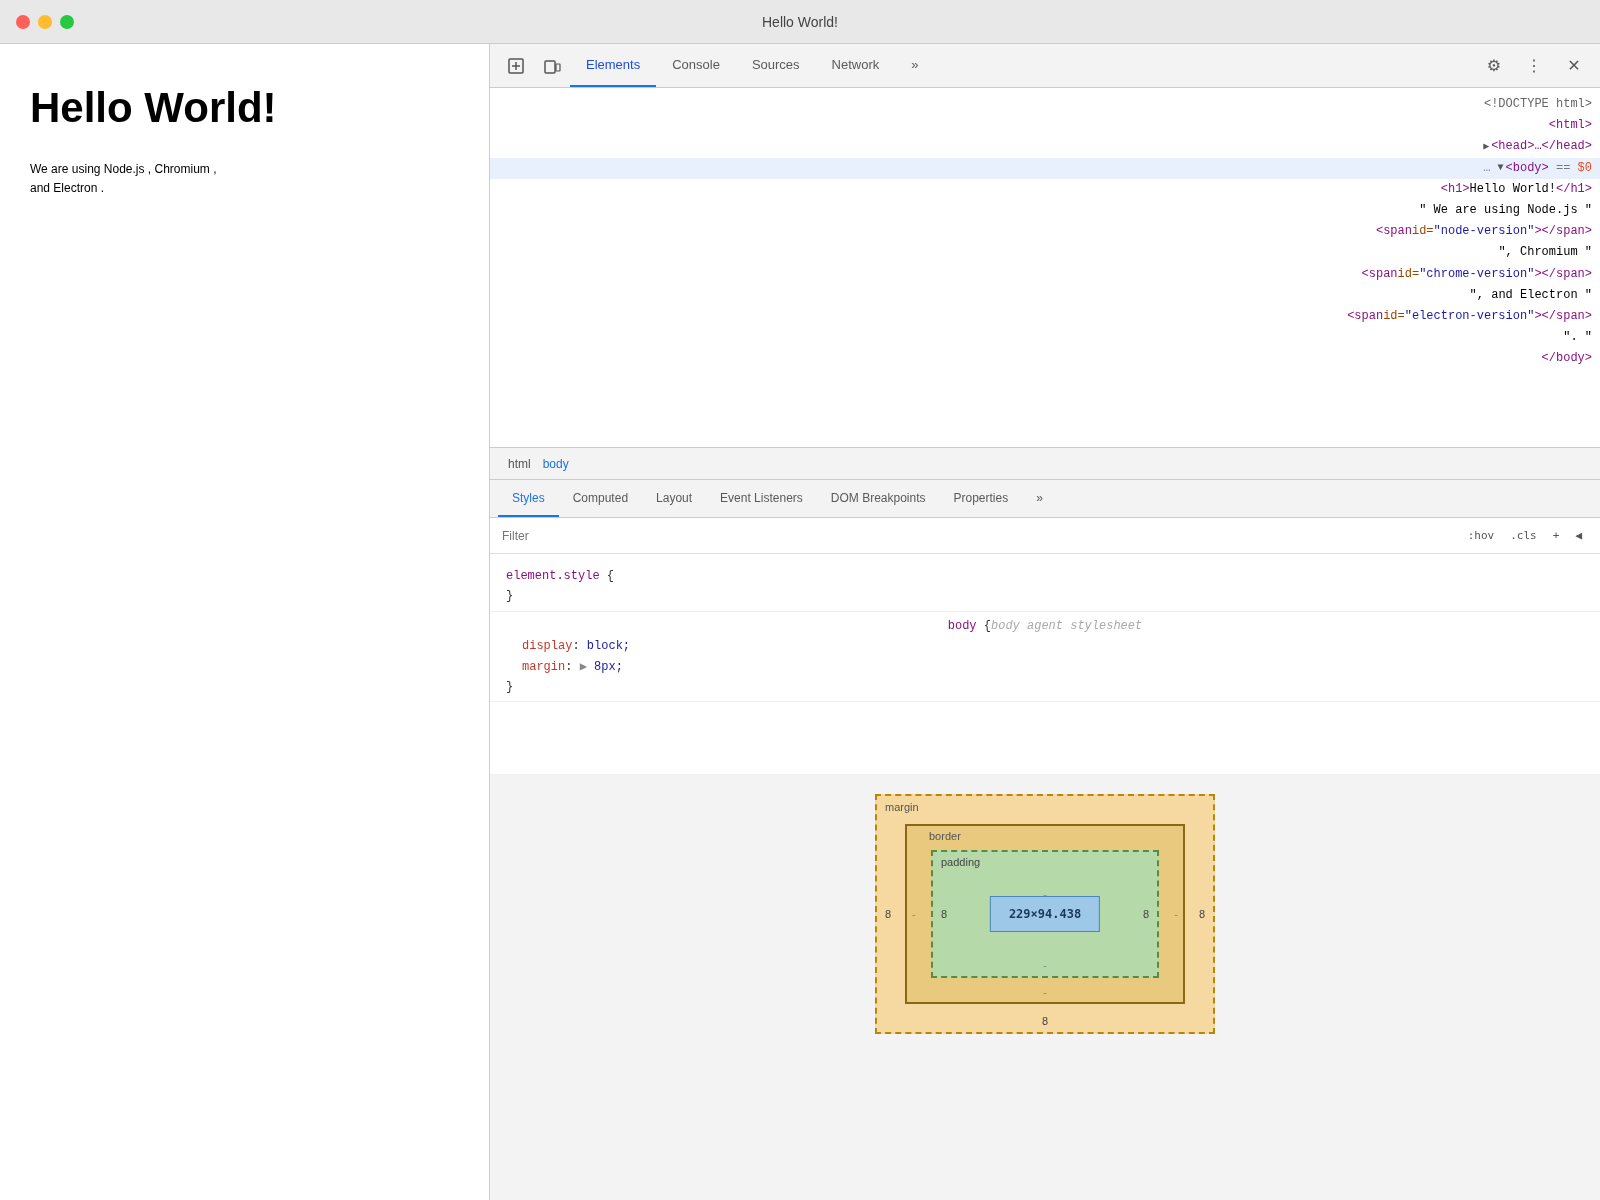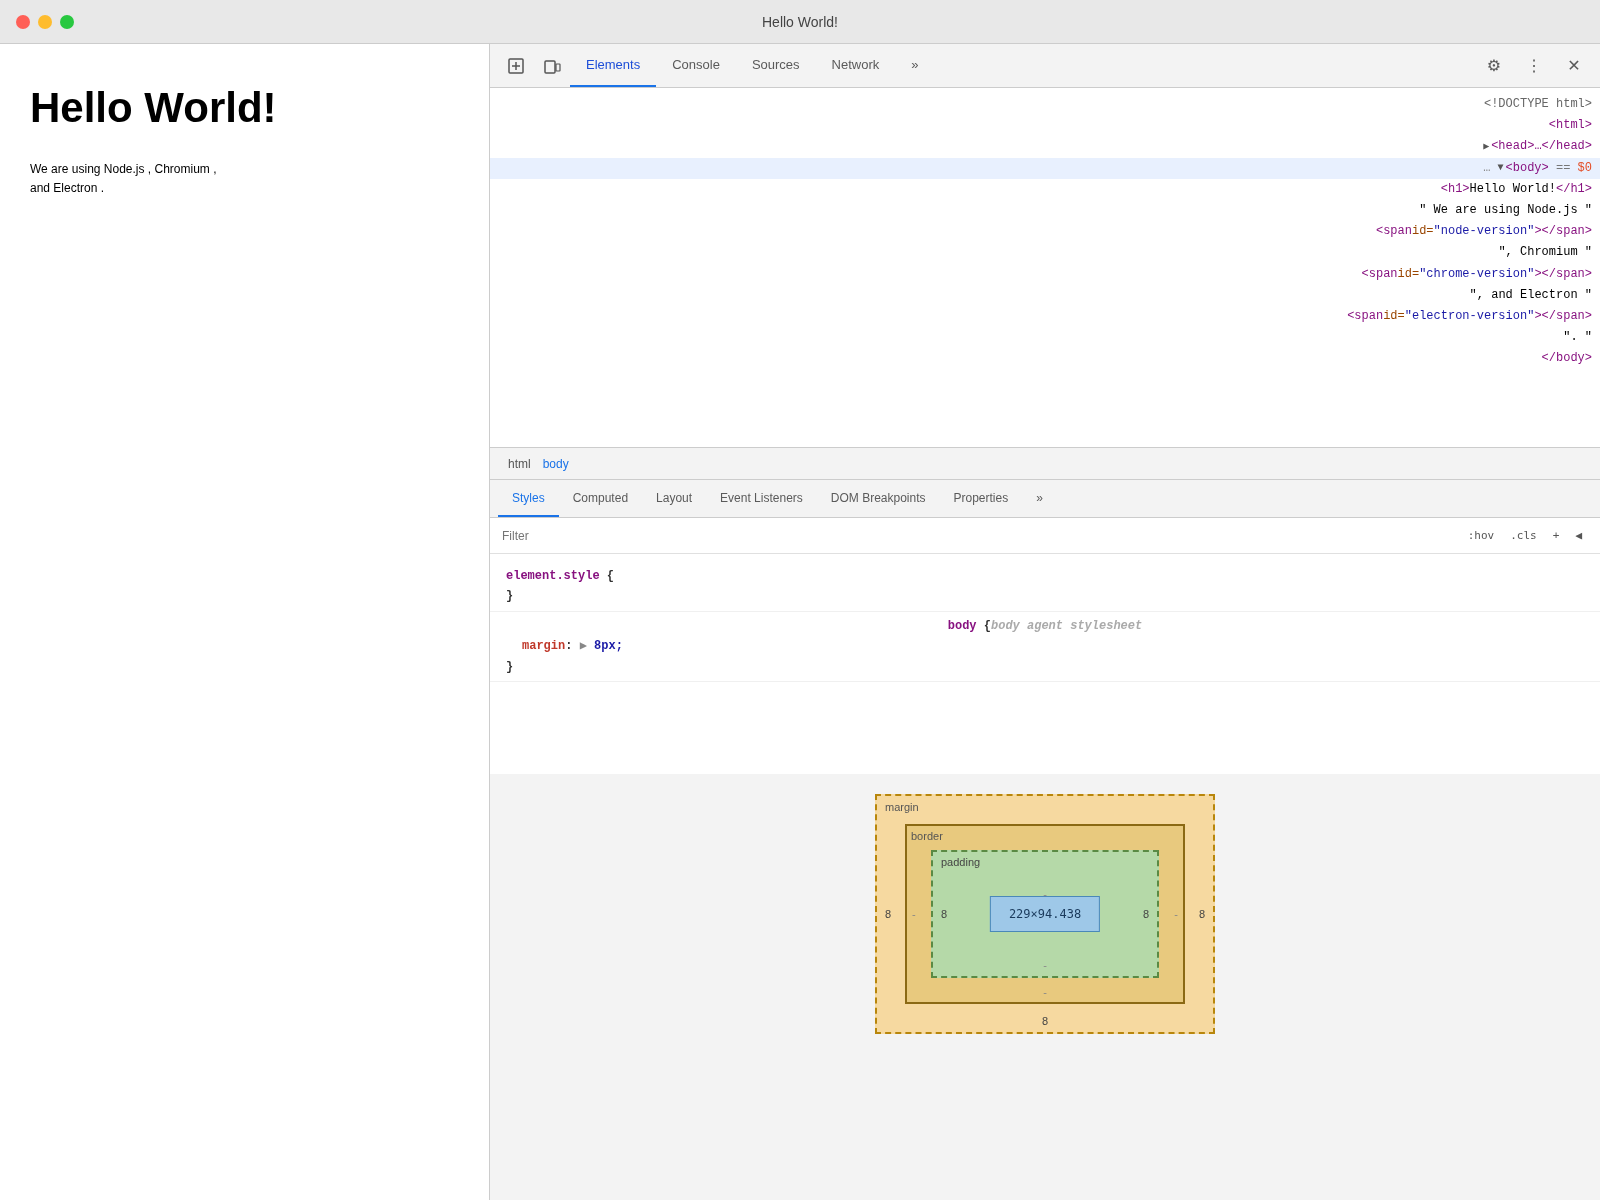--- a/index.html
+++ b/index.html
@@ -237,21 +237,20 @@
     .css-content {
       flex: 1;
       background: #fff;
       overflow-y: auto;
       font-family: 'Menlo', 'Monaco', 'Courier New', monospace;
       font-size: 12px;
       line-height: 1.7;
       padding: 8px 0;
       min-height: 0;
       max-height: 220px;
-      font-weight: bold;
     }
     .css-block {
       padding: 4px 16px;
       border-bottom: 1px solid #f0f0f0;
     }
     .css-selector { color: #881280; }
     .css-property { color: #c0392b; }
     .css-value { color: #1a1aa6; }
     .css-comment-right { color: #aaa; font-style: italic; float: right; }
     .css-brace { color: #333; }
@@ -434,48 +433,51 @@
             <span class="css-brace">}</span>
           </div>
         </div>
 
         <div class="css-block">
           <div style="display:flex; justify-content:center;">
             <span><span class="css-selector">body </span><span class="css-brace">{</span></span>
             <span class="css-comment-right">body agent stylesheet</span>
           </div>
           <div style="padding-left:16px;">
+            <span class="css-property">display</span><span class="css-colon">: </span><span class="css-value">block;</span>
+          </div>
+          <div style="padding-left:16px;">
             <span class="css-property">margin</span><span class="css-colon">: </span><span class="css-expand">▶ </span><span class="css-value">8px;</span>
           </div>
           <div>
             <span class="css-brace">}</span>
           </div>
         </div>
       </div>
 
       <div class="box-model-section">
         <div class="box-model-diagram">
 
           <div style="position:absolute; top:0; left:0; right:0; bottom:0; background:#f6d9a0; border:2px dashed #b8860b;">
             <span style="position:absolute;top:5px;left:8px;font-size:11px;color:#555;">margin</span>
             <span style="position:absolute;top:50%;left:50%;transform:translate(-50%,-50%);font-size:11px;color:#444;">8</span>
             <span style="position:absolute;bottom:5px;left:50%;transform:translateX(-50%);font-size:11px;color:#444;">8</span>
 
             <div style="position:absolute;top:28px;left:28px;right:28px;bottom:28px;background:#e8c97e;border:2px solid #8b6914;">
-              <span style="position:absolute;top:4px;left:4px;font-size:11px;color:#555;">border</span>
+              <span style="position:absolute;top:4px;left:22px;font-size:11px;color:#555;">border</span>
               <span style="position:absolute;top:50%;left:50%;transform:translate(-50%,-50%);font-size:11px;color:#888;">-</span>
 
               <div style="position:absolute;top:24px;left:24px;right:24px;bottom:24px;background:#b5d9a8;border:2px dashed #5a8a44;">
                 <span style="position:absolute;top:4px;left:8px;font-size:11px;color:#444;">padding</span>
                 <span style="position:absolute;top:50%;left:50%;transform:translate(-50%,-50%) translateY(-20px);font-size:11px;color:#888;">-</span>
                 <span style="position:absolute;left:8px;top:50%;transform:translateY(-50%);font-size:11px;color:#444;">8</span>
                 <span style="position:absolute;right:8px;top:50%;transform:translateY(-50%);font-size:11px;color:#444;">8</span>
                 <span style="position:absolute;bottom:5px;left:50%;transform:translateX(-50%);font-size:11px;color:#888;">-</span>
 
-                <div style="position:absolute;top:50%;left:50%;transform:translate(-50%,-50%);background:#9ec8e8;border:1px solid #4a88b8;display:flex;align-items:center;justify-content:center;padding:10px 18px;">
+                <div style="position:absolute;top:50%;left:50%;transform:translate(-50%,-50%);background:#9ec8e8;border:1px solid #4a88b8;display:flex;align-items:center;justify-content:center;padding:10px 18px;font-weight:bold;">
                   <span style="font-family:'Menlo',monospace;font-size:12px;color:#1a3a5c;white-space:nowrap;">229×94.438</span>
                 </div>
               </div>
 
               <span style="position:absolute;left:5px;top:50%;transform:translateY(-50%);font-size:11px;color:#888;">-</span>
               <span style="position:absolute;right:5px;top:50%;transform:translateY(-50%);font-size:11px;color:#888;">-</span>
               <span style="position:absolute;bottom:4px;left:50%;transform:translateX(-50%);font-size:11px;color:#888;">-</span>
             </div>
 
             <span style="position:absolute;left:8px;top:50%;transform:translateY(-50%);font-size:11px;color:#444;">8</span>

